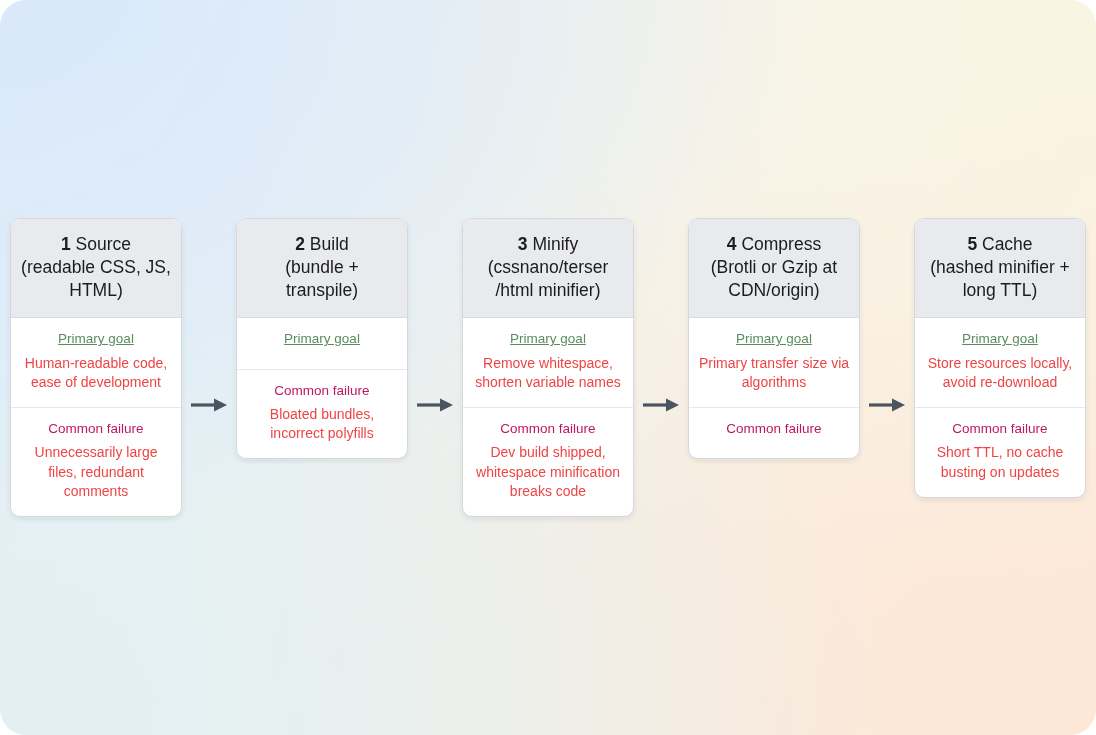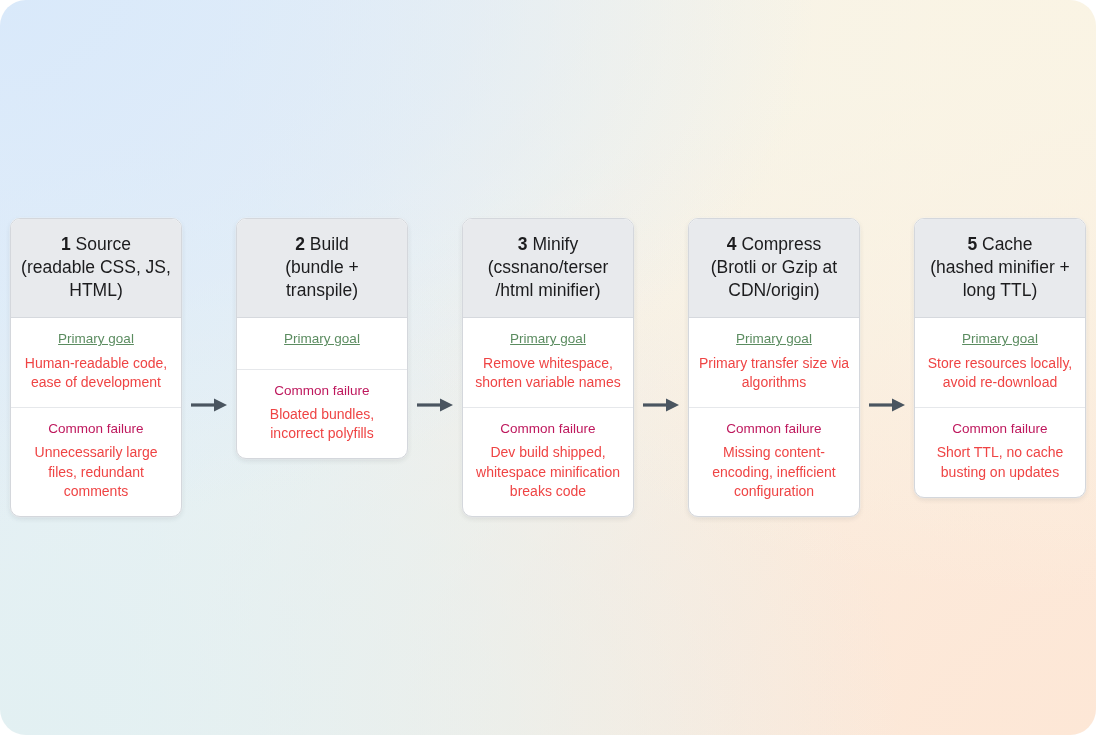--- a/index.html
+++ b/index.html
@@ -179,21 +179,20 @@
         <div class="card">
           <div class="card-header">
             <div><span class="step-num">4</span> <span>Compress</span><br><span>(Brotli or Gzip at CDN/origin)</span></div>
           </div>
           <div class="card-section goal">
             <div class="section-label goal-label">Primary goal</div>
             <div class="section-body">Primary transfer size via algorithms</div>
           </div>
           <div class="card-section failure">
             <div class="section-label failure-label">Common failure</div>
-            <div class="section-body">Missing content-encoding, inefficient configuration</div>
           </div>
         </div>
         <div class="arrow">
           <svg width="38" height="20" viewBox="0 0 38 20" aria-hidden="true">
             <line x1="1" y1="10" x2="25" y2="10" stroke="#4a5560" stroke-width="3.2"></line>
             <polygon points="24,3.4 37,10 24,16.6" fill="#4a5560"></polygon>
           </svg>
         </div>
         <div class="card">
           <div class="card-header">

